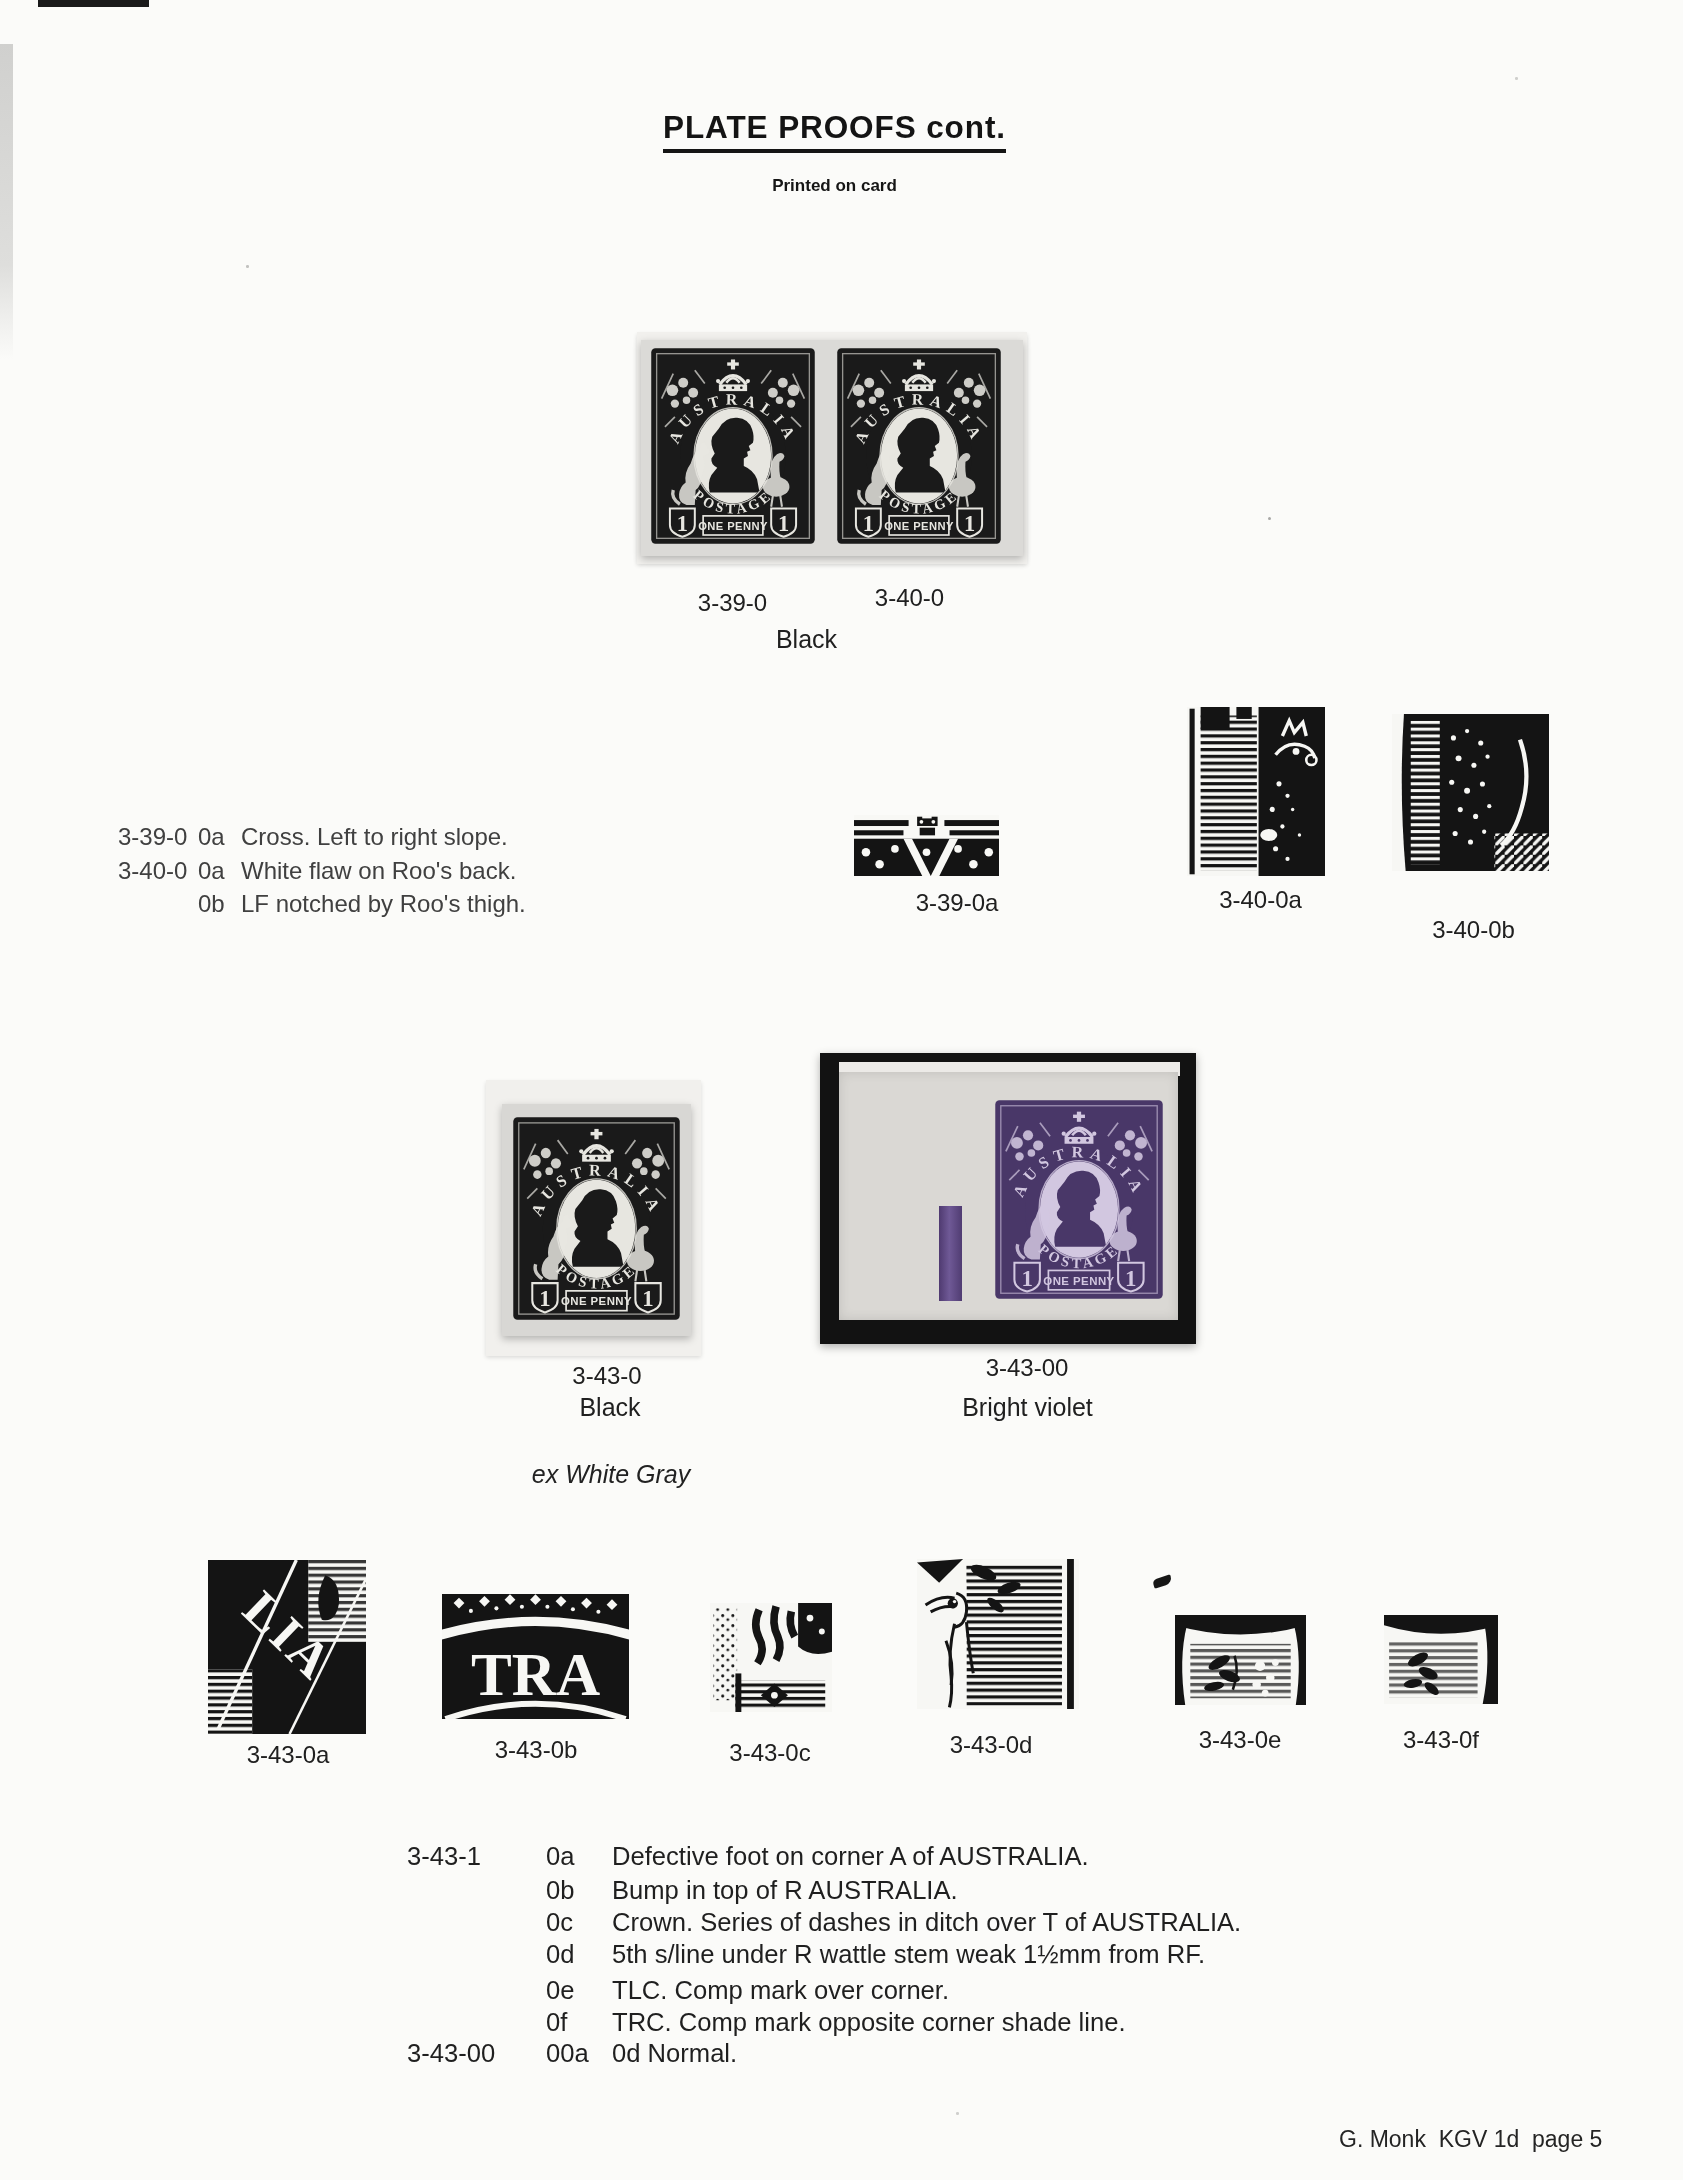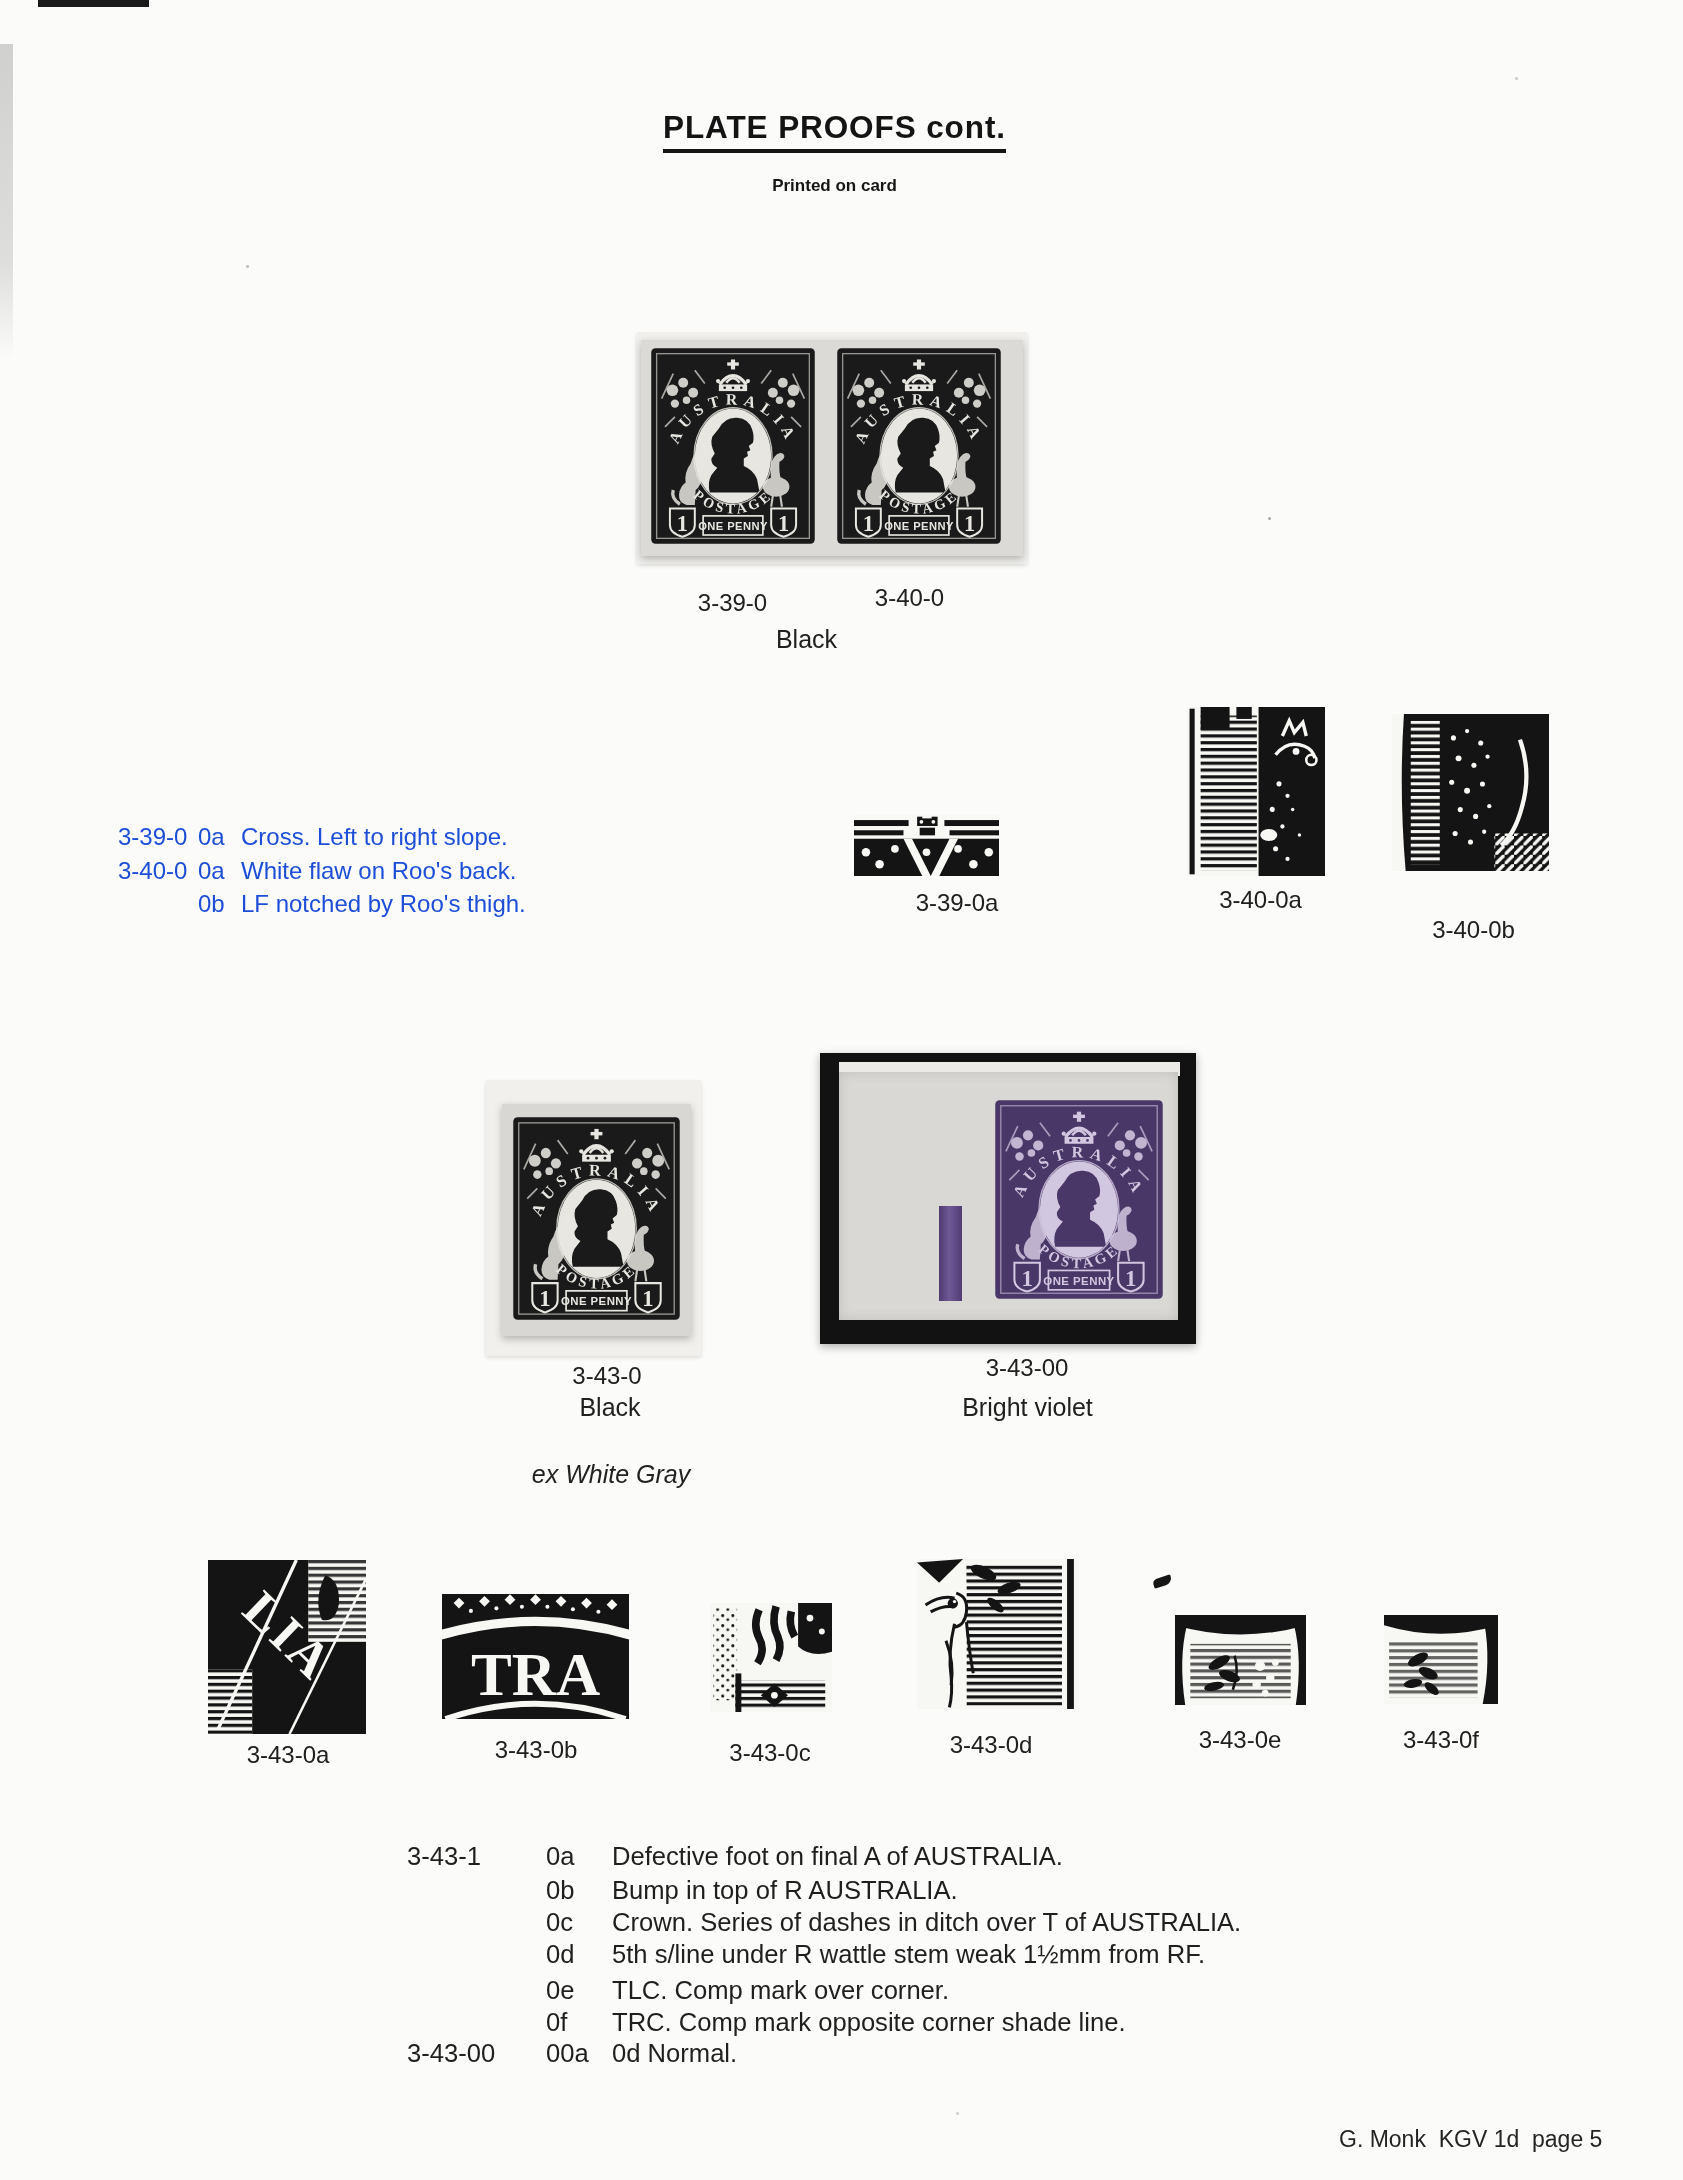--- a/index.html
+++ b/index.html
@@ -6,21 +6,21 @@
   .page{position:relative;width:1683px;height:2181px;background:#fbfbf9;overflow:hidden;
         font-family:"Liberation Sans",sans-serif;color:#1d1d1d;}
   .abs{position:absolute;}
   .tc{text-align:center;}
   .title-inner{display:inline-block;font-size:31.5px;font-weight:bold;letter-spacing:0.9px;
         border-bottom:4.3px solid #151515;padding-bottom:2.6px;color:#141414;}
   .subtitle{font-size:17px;font-weight:bold;color:#161616;}
   .lbl{font-size:24px;color:#202020;}
   .cap{font-size:25px;color:#202020;}
   .ital{font-style:italic;font-size:25px;color:#222;}
-  .flaw-row{white-space:nowrap;font-size:24px;color:#1d4ed8;}
+  .flaw-row{white-space:nowrap;font-size:24px;color:#404040;}
   .flaw-row-b{white-space:nowrap;font-size:25.6px;color:#1f1f1f;}
   .fi{display:inline-block;width:80px;}
   .fc{display:inline-block;width:43px;}
   .fib{display:inline-block;width:139px;}
   .fcb{display:inline-block;width:66px;}
   .sleeve{background:#f1f0ed;box-shadow:0 1.7px 4.3px rgba(0,0,0,.14);}
   .card{background:#dbdad7;box-shadow:0 3.4px 7.7px rgba(0,0,0,.26);}
   .stamp svg,.det svg{display:block;width:100%;height:100%;}
   .stamp--black{--ink:#1a1a1a;--lite:#e7e6e0;}
   .stamp--violet{--ink:#493768;--lite:#d2c7e0;}
@@ -523,21 +523,21 @@
       <rect x="6" y="30" width="104" height="66" fill="url(#hstripe)" opacity=".65"></rect>
       <ellipse cx="40" cy="52" rx="13" ry="6" fill="#141414" transform="rotate(-28 40 52)"></ellipse>
       <ellipse cx="52" cy="68" rx="12" ry="6" fill="#141414" transform="rotate(24 52 68)"></ellipse>
       <ellipse cx="34" cy="80" rx="11" ry="5" fill="#141414" transform="rotate(-10 34 80)"></ellipse>
       <ellipse cx="56" cy="86" rx="10" ry="5" fill="#141414" transform="rotate(40 56 86)"></ellipse>
     </svg>
   </div>
   <div class="abs tc lbl" style="left:1389px;top:1726px;width:104px;">3-43-0f</div>
 
   <div class="flaw-row-b abs" style="left:407px;top:1842px;">
-    <span class="fib">3-43-1</span><span class="fcb">0a</span><span>Defective foot on final A of AUSTRALIA.</span>
+    <span class="fib">3-43-1</span><span class="fcb">0a</span><span>Defective foot on corner A of AUSTRALIA.</span>
   </div>
   <div class="flaw-row-b abs" style="left:407px;top:1876px;">
     <span class="fib"></span><span class="fcb">0b</span><span>Bump in top of R AUSTRALIA.</span>
   </div>
   <div class="flaw-row-b abs" style="left:407px;top:1908px;">
     <span class="fib"></span><span class="fcb">0c</span><span>Crown. Series of dashes in ditch over T of AUSTRALIA.</span>
   </div>
   <div class="flaw-row-b abs" style="left:407px;top:1940px;">
     <span class="fib"></span><span class="fcb">0d</span><span>5th s/line under R wattle stem weak 1½mm from RF.</span>
   </div>

